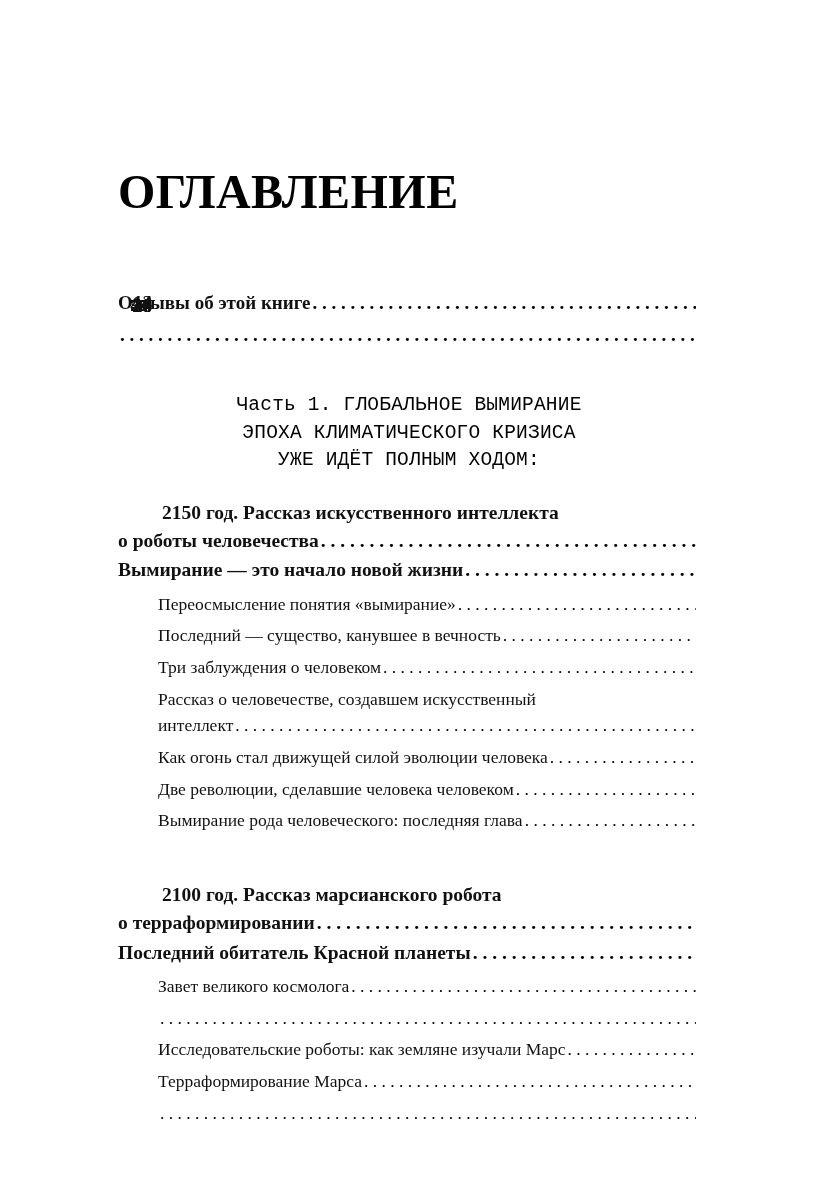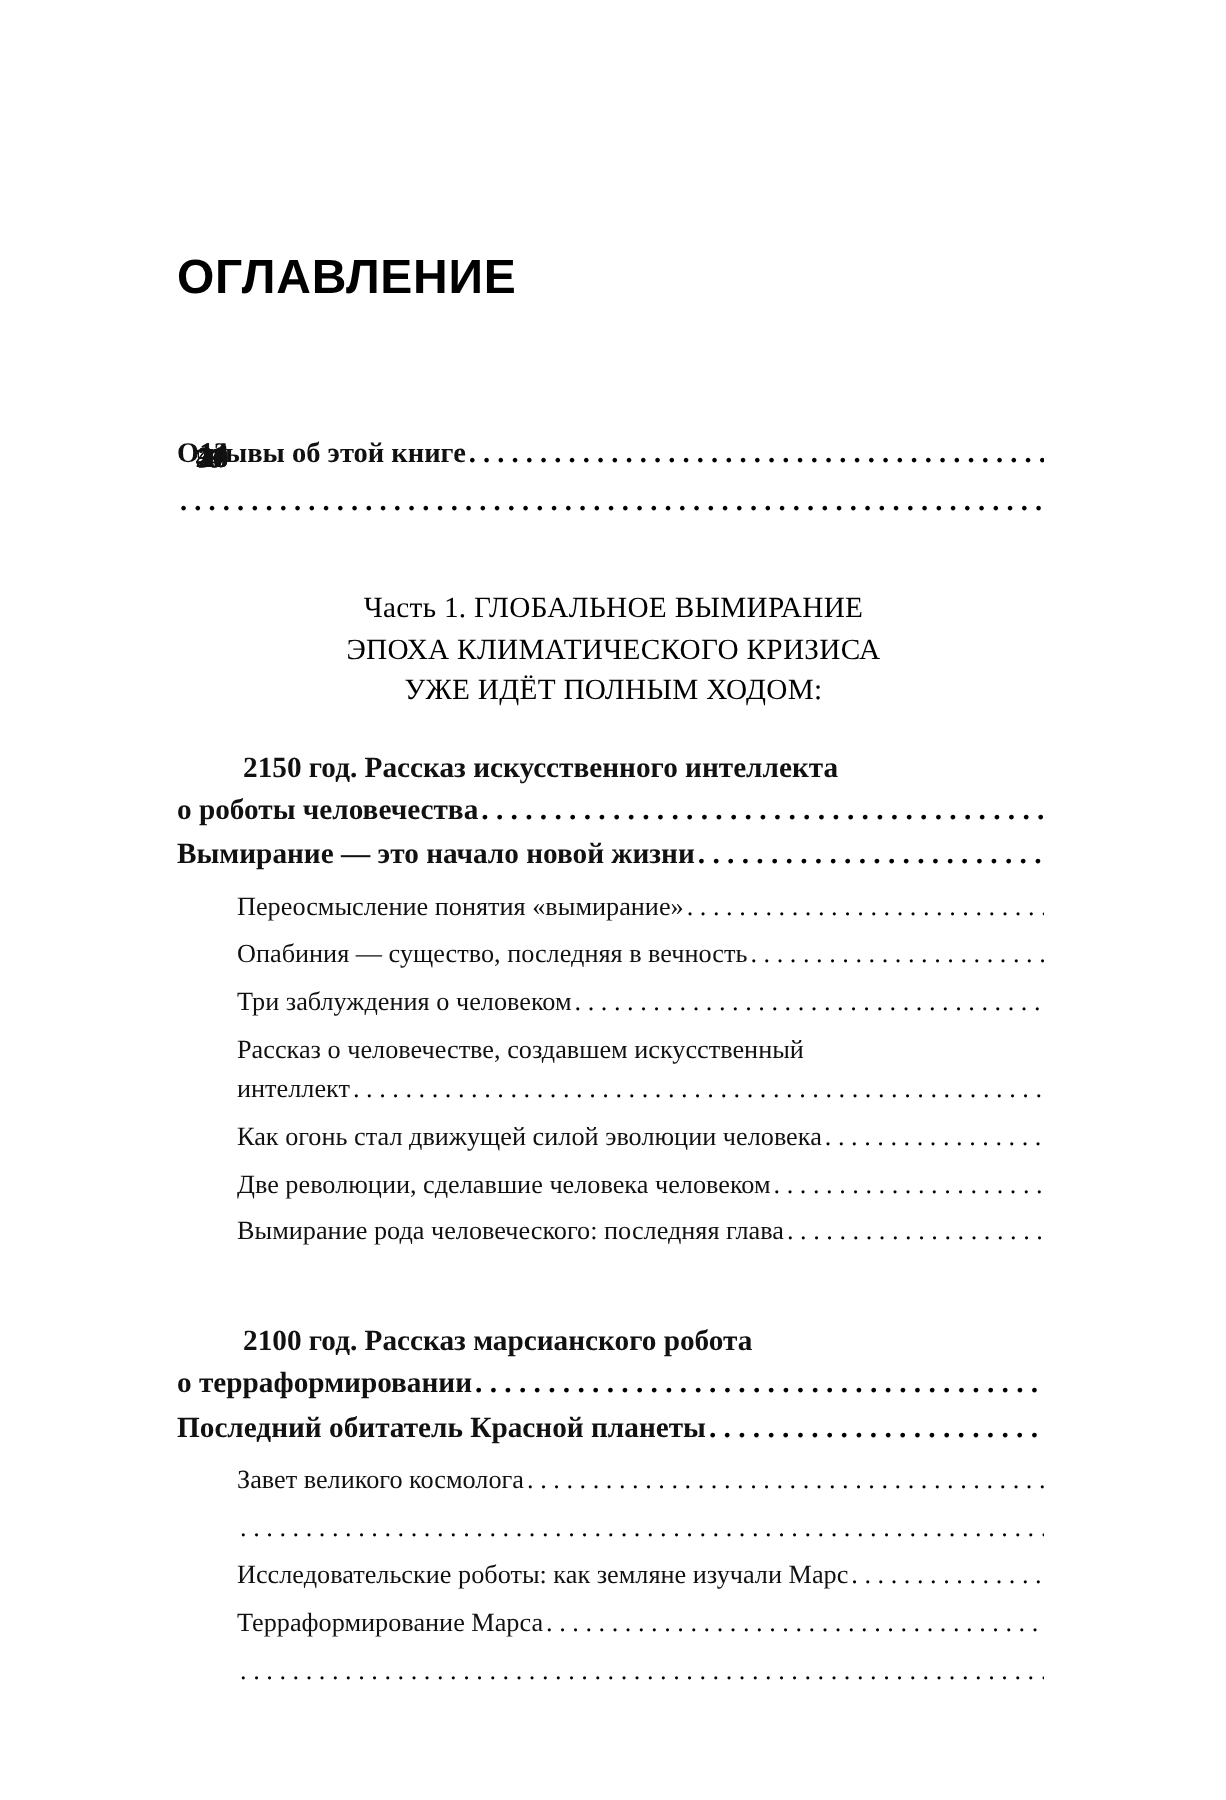--- a/index.html
+++ b/index.html
@@ -20,23 +20,23 @@
     left: 0;
     top: 0;
     width: 817px;
     height: 1200px;
     padding: 0;
   }
   .title {
     position: absolute;
     left: 118px;
     top: 168px;
-    font-family: Liberation Sans, sans-serif;
-    font-weight: 700;
-    font-size: 32px;
+    font-family: Liberation Serif, serif;
+    font-weight: 700;
+    font-size: 48px;
     letter-spacing: 0.5px;
     color: #000000;
     line-height: 1;
   }
   .toc {
     position: absolute;
     left: 118px;
     top: 292px;
     width: 582px;
   }
@@ -71,21 +71,21 @@
     font-size: 19px;
     margin-bottom: 10px;
   }
   .front .row .page {
     width: 34px;
   }
 
   .part-title {
     margin-top: 46px;
     text-align: center;
-    font-family: Liberation Serif, serif;
+    font-family: Liberation Mono, monospace;
     font-size: 19.5px;
     line-height: 1.42;
     color: #000;
     letter-spacing: 0.2px;
   }
 
   .chapter {
     margin-top: 24px;
   }
   .chapter .head {
@@ -182,21 +182,21 @@
         </div>
       </div>
 
       <div class="items">
         <div class="row">
           <span class="label">Переосмысление понятия «вымирание»</span>
           <span class="leader"></span>
           <span class="page">21</span>
         </div>
         <div class="row">
-          <span class="label">Опабиния — существо, последняя в вечность</span>
+          <span class="label">Последний — существо, канувшее в вечность</span>
           <span class="leader"></span>
           <span class="page">23</span>
         </div>
         <div class="row">
           <span class="label">Три заблуждения о человеком</span>
           <span class="leader"></span>
           <span class="page">26</span>
         </div>
         <div class="wrapitem">
           <span class="first">Рассказ о человечестве, создавшем искусственный</span>

